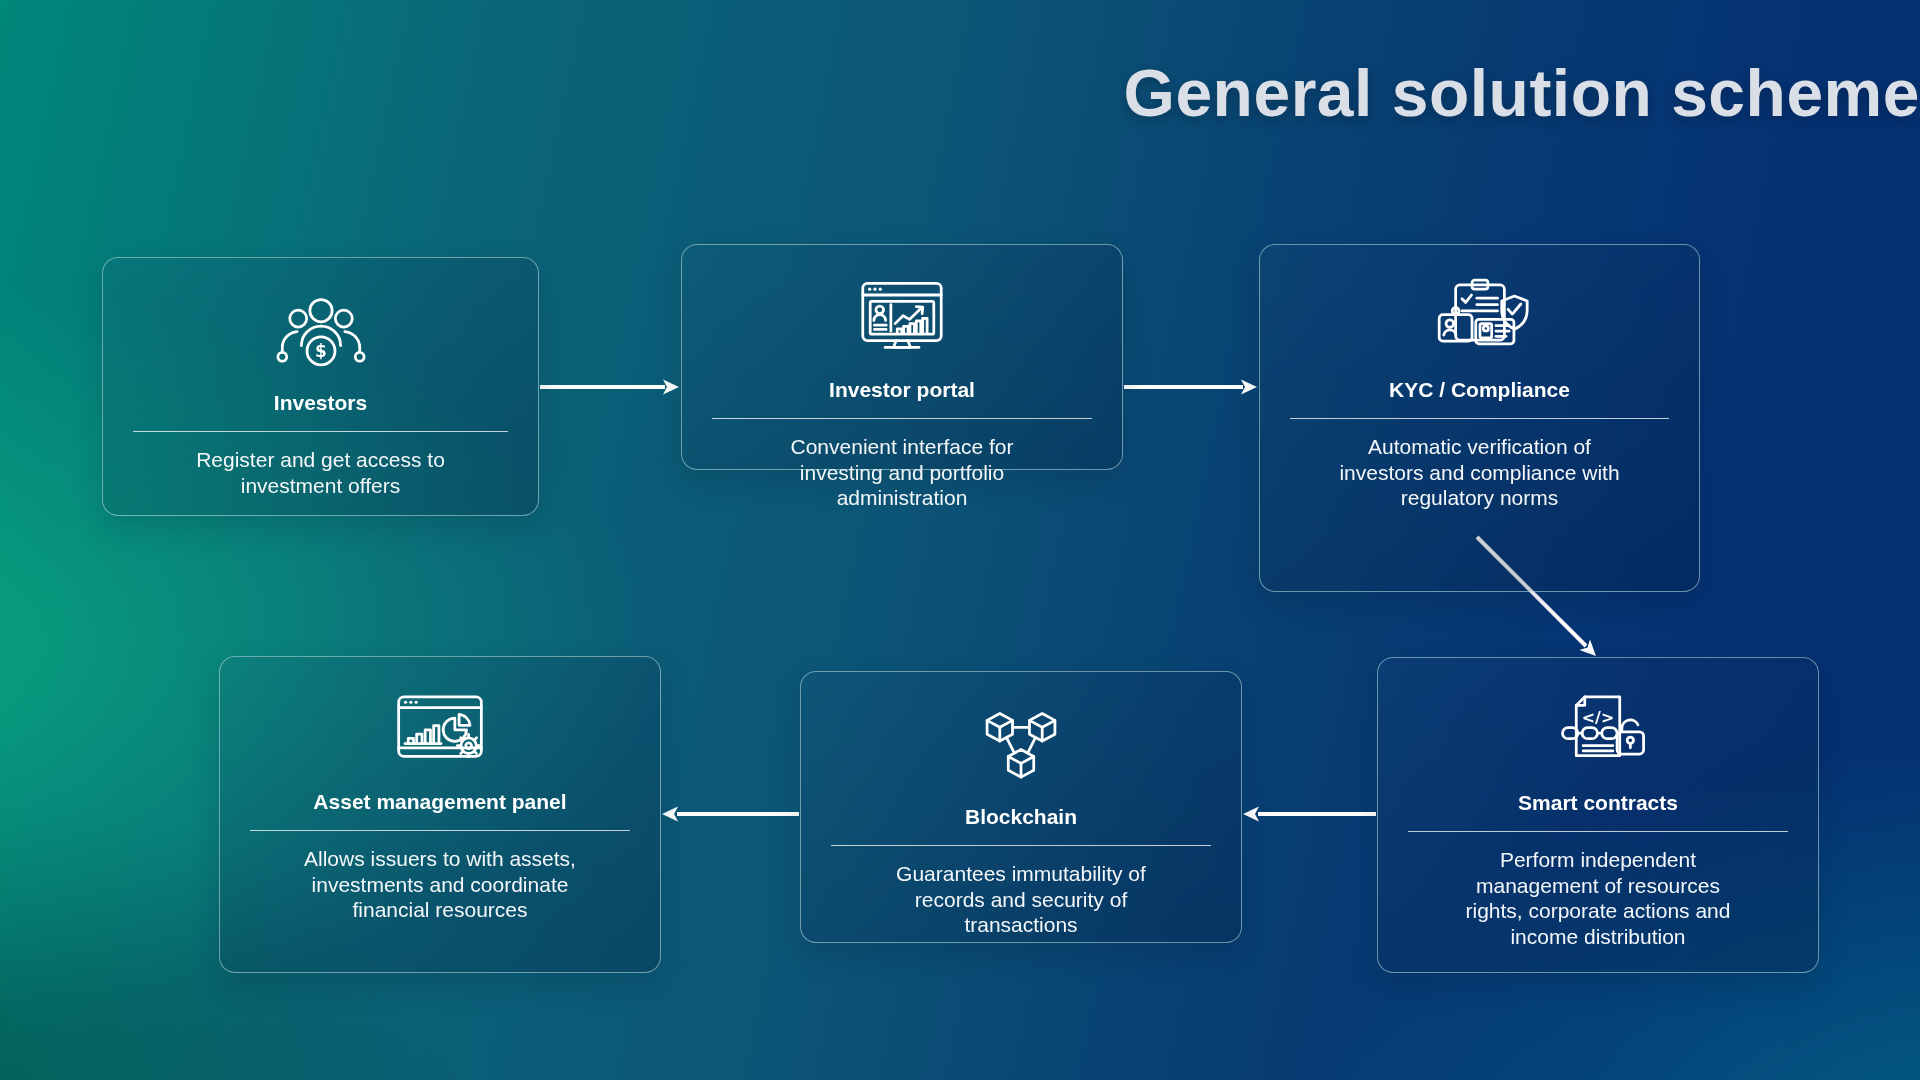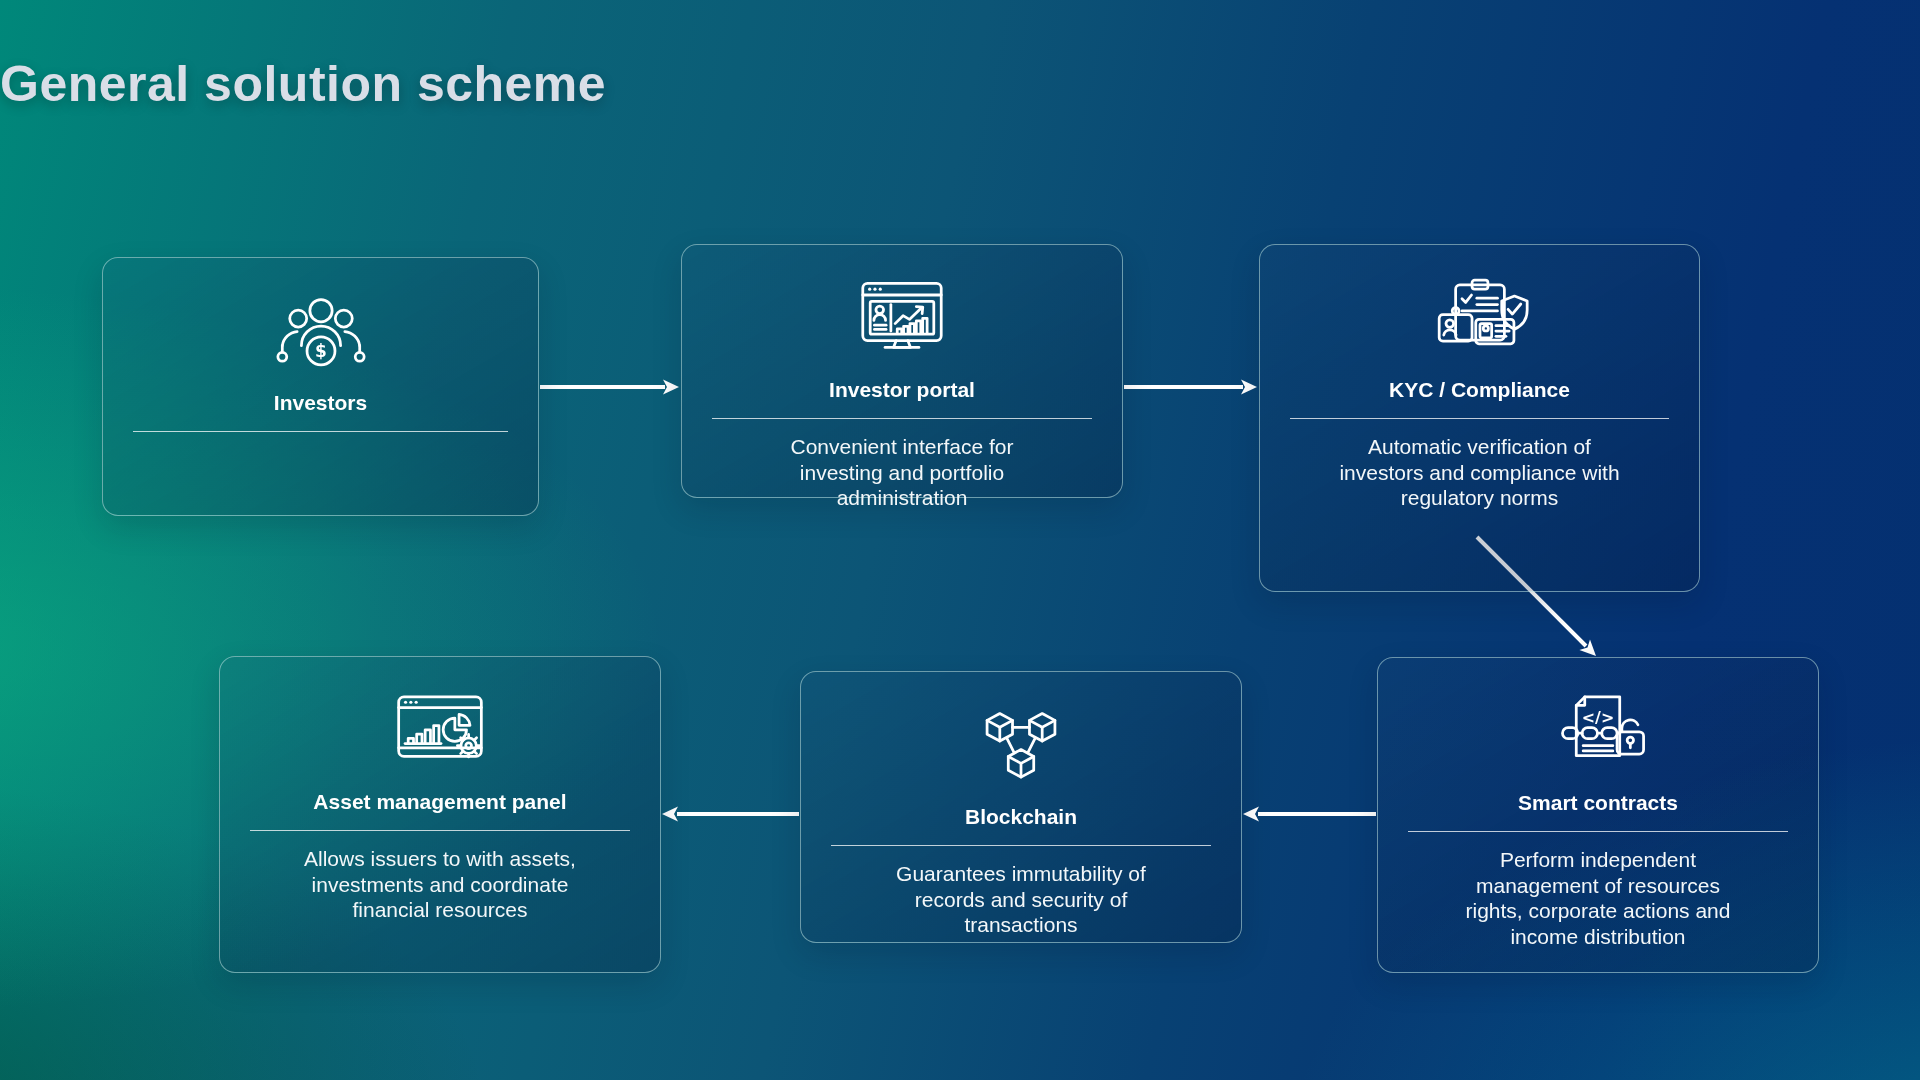--- a/index.html
+++ b/index.html
@@ -12,41 +12,41 @@
     background:
       radial-gradient(55% 48% at -4% 60%, rgba(14,190,130,0.50) 0%, rgba(14,190,130,0) 70%),
       radial-gradient(45% 45% at -6% 104%, rgba(2,70,50,0.55) 0%, rgba(2,70,50,0) 70%),
       radial-gradient(52% 58% at 104% 110%, rgba(0,160,160,0.45) 0%, rgba(0,160,160,0) 72%),
       linear-gradient(102deg, #00887A 0%, #0A6578 24%, #0C5576 46%, #084173 64%, #053173 85%, #043070 100%);
   }
   .page-title {
     position: absolute;
     top: 55px; left: 0; width: 100%;
     margin: 0;
-    text-align: left;
-    font-size: 50px;
+    text-align: right;
+    font-size: 66px;
     font-weight: bold;
     letter-spacing: 0.5px;
     color: #D9DEE7;
     text-shadow: 0 4px 12px rgba(0,0,0,0.25);
   }
   .card {
     position: absolute;
     box-sizing: border-box;
     display: flex;
     flex-direction: column;
     align-items: center;
     padding: 33px 30px 16px;
     background: linear-gradient(150deg, rgba(40,80,130,0.10) 0%, rgba(4,22,54,0.26) 100%);
     border: 1.5px solid rgba(190,226,224,0.55);
     border-radius: 16px;
     box-shadow: 0 12px 30px rgba(0,20,45,0.16);
   }
   #card-investors   { left: 102px;  top: 257px; width: 437px; height: 259px; }
-  #card-portal      { left: 681px;  top: 244px; width: 442px; height: 254px; }
+  #card-portal      { left: 681px;  top: 244px; width: 442px; height: 226px; }
   #card-kyc         { left: 1259px; top: 244px; width: 441px; height: 348px; }
   #card-smart       { left: 1377px; top: 657px; width: 442px; height: 316px; }
   #card-blockchain  { left: 800px;  top: 671px; width: 442px; height: 272px; }
   #card-asset       { left: 219px;  top: 656px; width: 442px; height: 317px; border-radius: 16px; }
   .icon { width: 106px; height: 87px; flex: 0 0 auto; margin-bottom: 12px; }
   .card-title {
     margin: 0;
     font-size: 21px;
     line-height: 1.2;
     font-weight: bold;
@@ -118,20 +118,24 @@
         <line x1="13.5" y1="51.5" x2="13.5" y2="57.5"></line>
         <line x1="86.5" y1="51.5" x2="86.5" y2="57.5"></line>
         <circle cx="13.5" cy="62" r="4.2"></circle>
         <circle cx="86.5" cy="62" r="4.2"></circle>
         <circle cx="50" cy="56.5" r="13.2"></circle>
       </g>
       <text class="ic-text" x="50" y="62" font-size="16">$</text>
     </svg>
     <h2 class="card-title">Investors</h2>
     <div class="divider"></div>
+    <p class="card-desc">
+      <span class="line">Register and get access to</span>
+      <span class="line">investment offers</span>
+    </p>
   </section>
 
   <section class="card" id="card-portal">
     <svg class="icon" viewBox="0 0 100 82">
       <g class="ic">
         <rect x="13" y="5" width="74" height="54" rx="4.5"></rect>
         <line x1="13" y1="16" x2="87" y2="16"></line>
         <rect x="20" y="22" width="60" height="31" rx="1.5"></rect>
         <circle cx="29" cy="30" r="3.6"></circle>
         <path d="M23.5 40 a5.5 5.5 0 0 1 11 0"></path>

